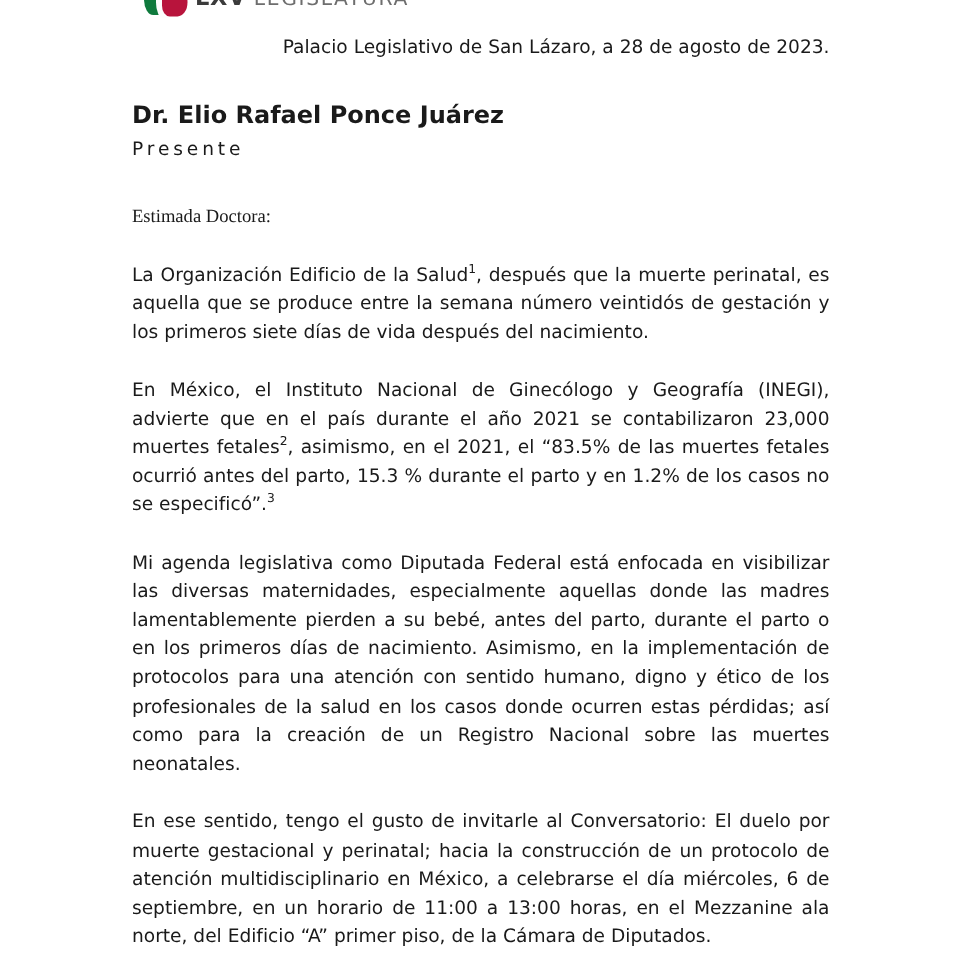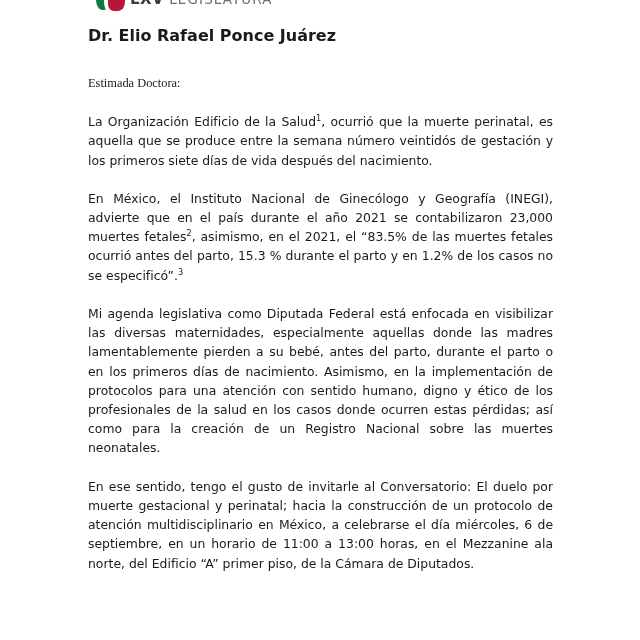--- a/index.html
+++ b/index.html
@@ -149,28 +149,30 @@
       <span class="lxv">LXV</span>
       <span class="legis">LEGISLATURA</span>
     </span>
   </div>
 
 </div>
 
 <div class="page">
   <div class="content">
 
+    <div class="date-line">Palacio Legislativo de San Lázaro, a 28 de agosto de 2023.</div>
 
     <div class="addressee">
       <div class="name">Dr. Elio Rafael Ponce Juárez</div>
+      <div class="presente">Presente</div>
     </div>
 
     <div class="salutation">Estimada Doctora:</div>
 
     <div id="paragraphs">
-        <div class="para"><span>La Organización Edificio de la Salud</span><sup>1</sup><span>, ocurrió que </span><b>la muerte perinatal</b><span>, es aquella que se produce </span><b>entre la semana número veintidós de gestación</b><span> y los </span><b>primeros siete días de vida</b><span> después del nacimiento.</span></div>
+        <div class="para"><span>La Organización Edificio de la Salud</span><sup>1</sup><span>, después que </span><b>la muerte perinatal</b><span>, es aquella que se produce </span><b>entre la semana número veintidós de gestación</b><span> y los </span><b>primeros siete días de vida</b><span> después del nacimiento.</span></div>
         <div class="para"><span>En México, el Instituto Nacional de Ginecólogo y Geografía (INEGI), advierte que en el país durante el </span><b>año 2021 se contabilizaron 23,000 muertes fetales</b><sup>2</sup><span>, asimismo, en el 2021, el “83.5% de las muertes fetales ocurrió antes del parto, 15.3 % durante el parto y en 1.2% de los casos no se especificó”.</span><sup>3</sup></div>
         <div class="para"><span>Mi agenda legislativa como Diputada Federal está enfocada en visibilizar las diversas maternidades, especialmente aquellas donde las madres lamentablemente pierden a su bebé, antes del parto, durante el parto o en los primeros días de nacimiento. Asimismo, en la implementación de protocolos para una atención con sentido humano, digno y ético de los profesionales de la salud en los casos donde ocurren estas pérdidas; así como para la creación de un Registro Nacional sobre las muertes neonatales.</span></div>
         <div class="para"><span>En ese sentido, tengo el gusto de invitarle al Conversatorio: </span><b>El duelo por muerte gestacional y perinatal; hacia la construcción de un protocolo de atención multidisciplinario en México</b><span>, a celebrarse el día miércoles, 6 de septiembre, en un horario de 11:00 a 13:00 horas, en el Mezzanine ala norte, del Edificio “A” primer piso, de la Cámara de Diputados.</span></div>
       </div>
 
   </div>
 </div>
 
 </body></html>

